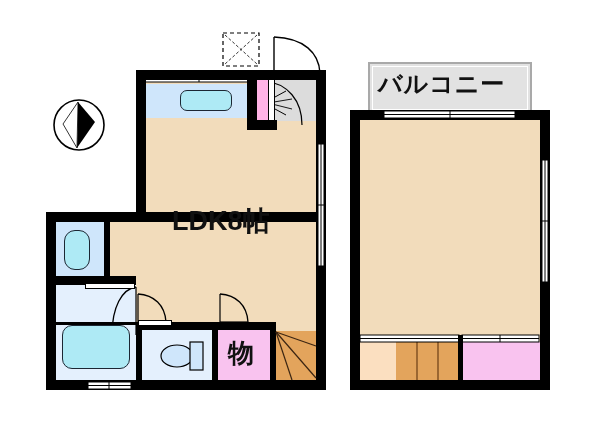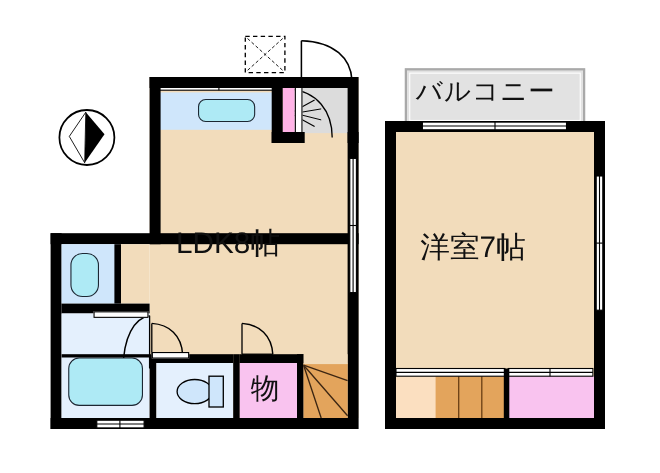--- a/index.html
+++ b/index.html
@@ -9,21 +9,21 @@
   .wall{background:#000000;}
   .floor{background:#f2dcbb;}
   .bal{background:#e2e2e2;}
   .water{background:#cfe6fb;}
   .washfloor{background:#e4f0fd;}
   .basin{background:#aeeaf5;}
   .pink{background:#f9c3ef;}
   .pinkdoor{background:#ffb3e6;}
   .white{background:#ffffff;}
   .gray{background:#dcdcdc;}
-  .lbl{position:absolute;color:#111;font-weight:normal;line-height:1;white-space:nowrap;}
+  .lbl{position:absolute;color:#111;font-weight:bold;line-height:1;white-space:nowrap;}
   .outl{border:1px solid #1c2733;}
   .thin{border:1px solid #000;}
   svg{display:block;overflow:visible;}
 </style>
 </head>
 <body>
 
 <div id="plan">
 
   <div class="abs" style="left:52px;top:98px;width:54px;height:54px;">
@@ -90,21 +90,21 @@
   <div class="abs wall" style="left:46px;top:380px;width:280px;height:10px;"></div>
 
   <div class="abs" style="left:318px;top:144px;width:7px;height:122px;">
     <svg width="7" height="122" viewBox="0 0 7 122">
       <rect x="0" y="0" width="6" height="122" fill="#fff" stroke="#000" stroke-width="1"></rect>
       <line x1="3" y1="0" x2="3" y2="122" stroke="#000" stroke-width="1"></line>
       <line x1="0" y1="61" x2="6" y2="61" stroke="#000" stroke-width="1"></line>
     </svg>
   </div>
 
-  <div class="lbl" style="left:160px;top:208px;font-size:27px;">LDK8帖</div>
+  <div class="lbl" style="left:172px;top:208px;font-size:27px;">LDK8帖</div>
 
   <div class="abs water" style="left:56px;top:222px;width:52px;height:54px;"></div>
   <div class="abs basin outl" style="left:64px;top:230px;width:26px;height:40px;border-radius:11px;"></div>
 
   <div class="abs floor" style="left:108px;top:222px;width:28px;height:54px;"></div>
   <div class="abs wall" style="left:56px;top:276px;width:80px;height:9px;"></div>
   <div class="abs wall" style="left:104px;top:222px;width:6px;height:54px;"></div>
 
   <div class="abs washfloor" style="left:56px;top:285px;width:80px;height:95px;"></div>
   <div class="abs" style="left:110px;top:285px;width:28px;height:52px;">
@@ -187,21 +187,20 @@
   </div>
 
   <div class="abs" style="left:542px;top:160px;width:7px;height:122px;">
     <svg width="7" height="122" viewBox="0 0 7 122">
       <rect x="0" y="0" width="6" height="122" fill="#fff" stroke="#000" stroke-width="1"></rect>
       <line x1="3" y1="0" x2="3" y2="122" stroke="#000" stroke-width="1"></line>
       <line x1="0" y1="61" x2="6" y2="61" stroke="#000" stroke-width="1"></line>
     </svg>
   </div>
 
-  <div class="lbl" style="left:382px;top:212px;font-size:27px;">洋室7帖</div>
 
   <div class="abs" style="left:360px;top:342px;width:100px;height:38px;background:#fbdfc0;"></div>
   <div class="abs" style="left:396px;top:342px;width:64px;height:38px;background:#e3a45c;">
     <svg width="64" height="38" viewBox="0 0 64 38">
       <line x1="21" y1="0" x2="21" y2="38" stroke="#6b3f15" stroke-width="1.2"></line>
       <line x1="42" y1="0" x2="42" y2="38" stroke="#6b3f15" stroke-width="1.2"></line>
     </svg>
   </div>
 
   <div class="abs" style="left:360px;top:335px;width:100px;height:8px;">

